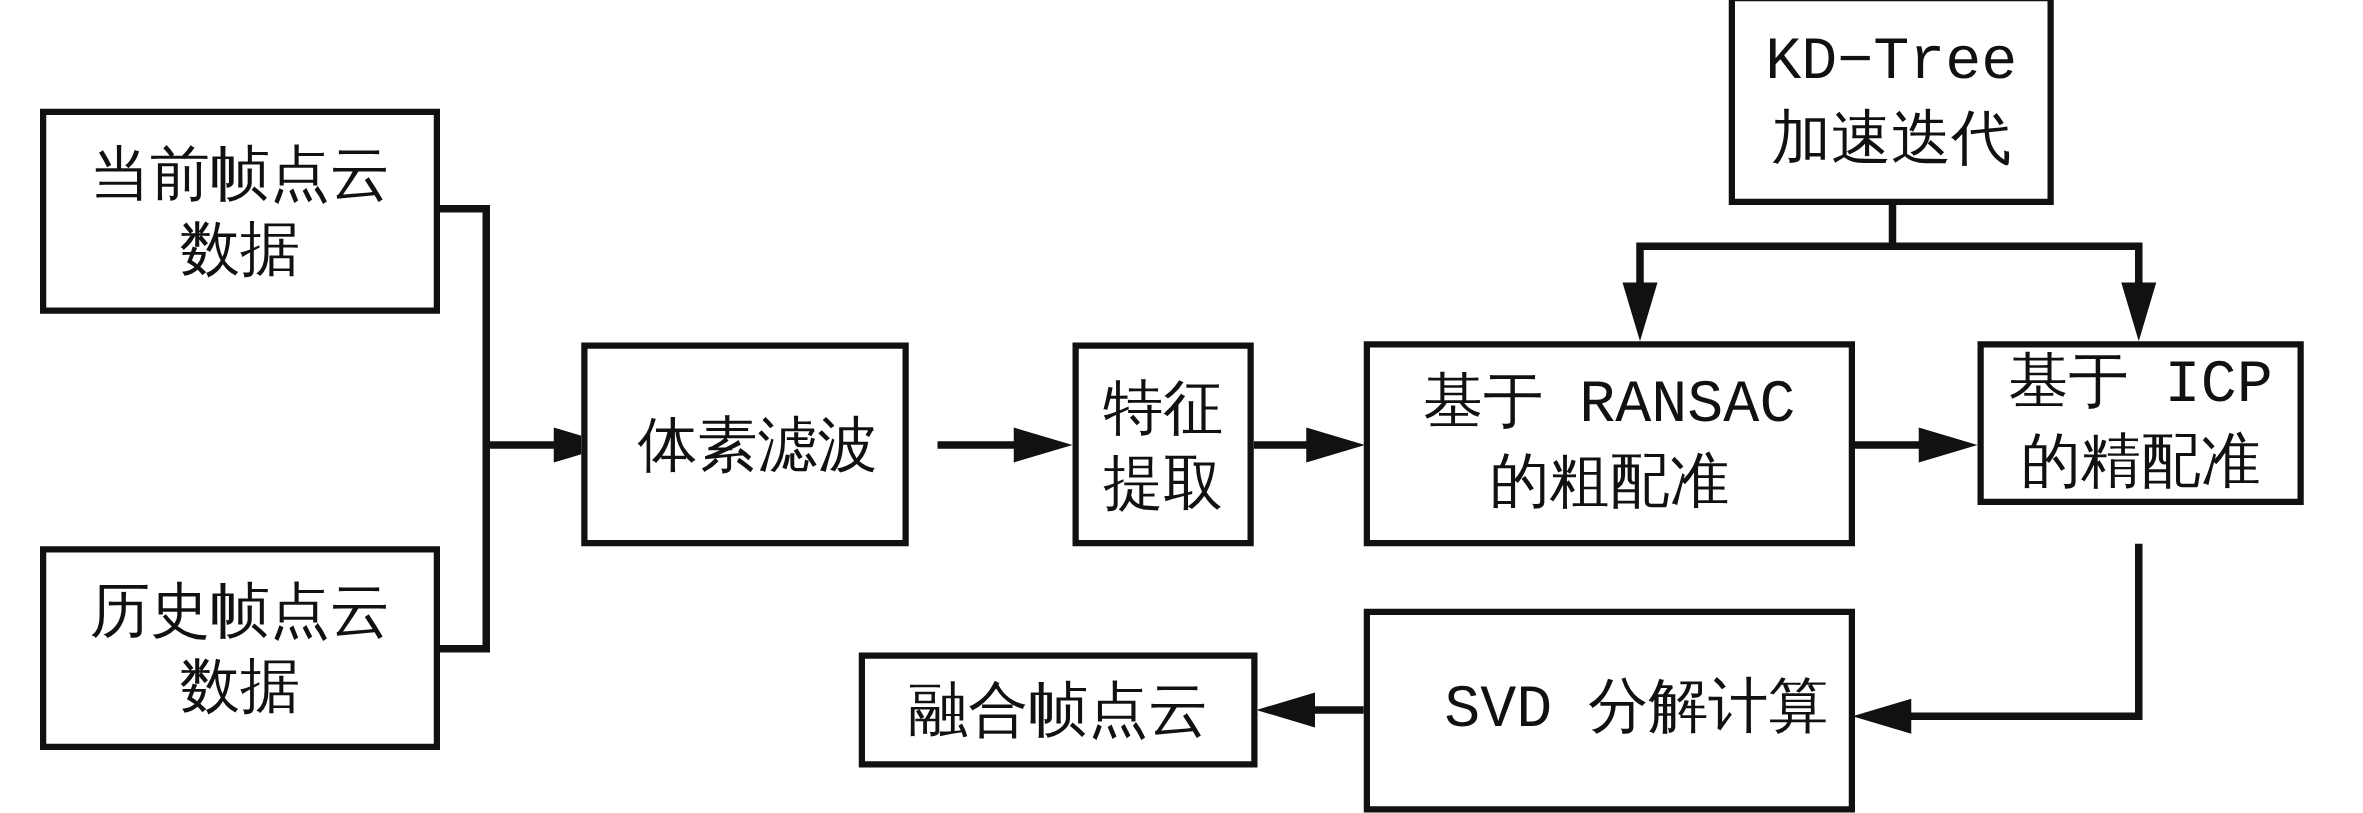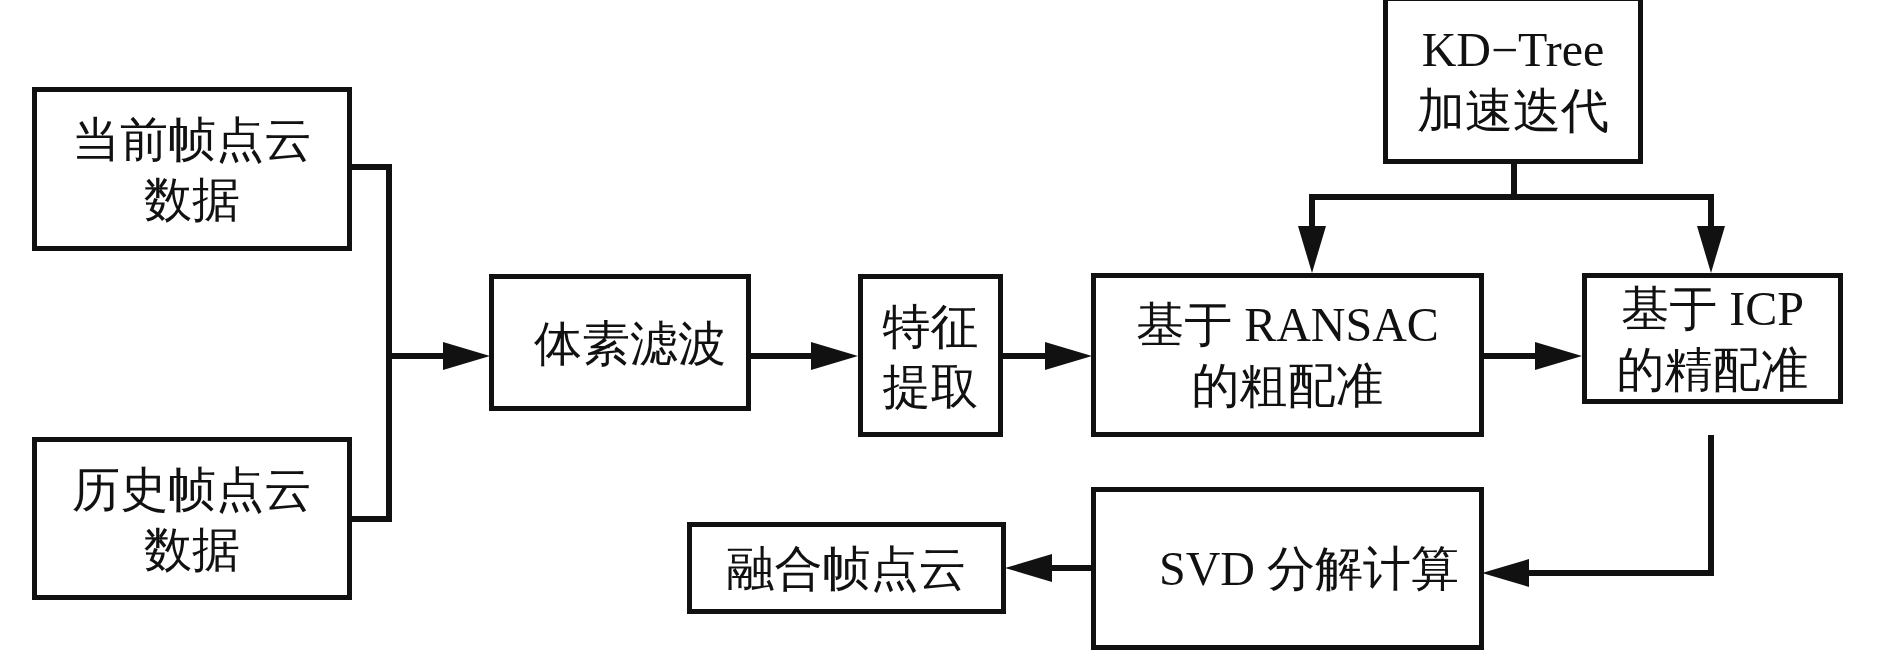--- a/index.html
+++ b/index.html
@@ -3,21 +3,21 @@
 <meta charset="utf-8">
 <style>
   html, body { margin: 0; padding: 0; background: #ffffff; }
   body { width: 1890px; height: 650px; position: relative; overflow: hidden;
          font-family: "DejaVu Serif", "Liberation Serif", serif; color: #111; }
   svg.wires { position: absolute; left: 0; top: 0; }
   .box { position: absolute; box-sizing: border-box; border: 5px solid #111; background: #fff;
          display: flex; flex-direction: column; align-items: center; justify-content: center;
          font-size: 48px; line-height: 60px; text-align: center; }
   .box span { display: block; white-space: nowrap; }
-  .latin { font-family: Liberation Serif, serif; }
+  .latin { font-family: Liberation Mono, monospace; }
 </style>
 </head>
 <body>
 
 <svg class="wires" width="1890" height="650">
   <defs>
     <marker id="ah" markerWidth="10" markerHeight="8" refX="10" refY="4" orient="auto" markerUnits="userSpaceOnUse" viewBox="0 0 10 8">
       <path d="M0,0 L10,4 L0,8 z" fill="#111"></path>
     </marker>
   </defs>
@@ -50,21 +50,21 @@
 <div class="box" style="left:32px;top:87px;width:320px;height:164px;text-align:right;">
   <span>当前帧点云</span>
   <span>数据</span>
 </div>
 
 <div class="box" style="left:32px;top:437px;width:320px;height:163px;">
   <span>历史帧点云</span>
   <span>数据</span>
 </div>
 
-<div class="box" style="left:489px;top:274px;width:262px;height:137px;padding-left:20px;">
+<div class="box" style="left:465px;top:274px;width:262px;height:163px;padding-left:20px;">
   <span>体素滤波</span>
 </div>
 
 <div class="box" style="left:858px;top:274px;width:145px;height:163px;">
   <span>特征</span>
   <span>提取</span>
 </div>
 
 <div class="box" style="left:1383px;top:-4px;width:260px;height:168px;">
   <span class="latin">KD−Tree</span>

